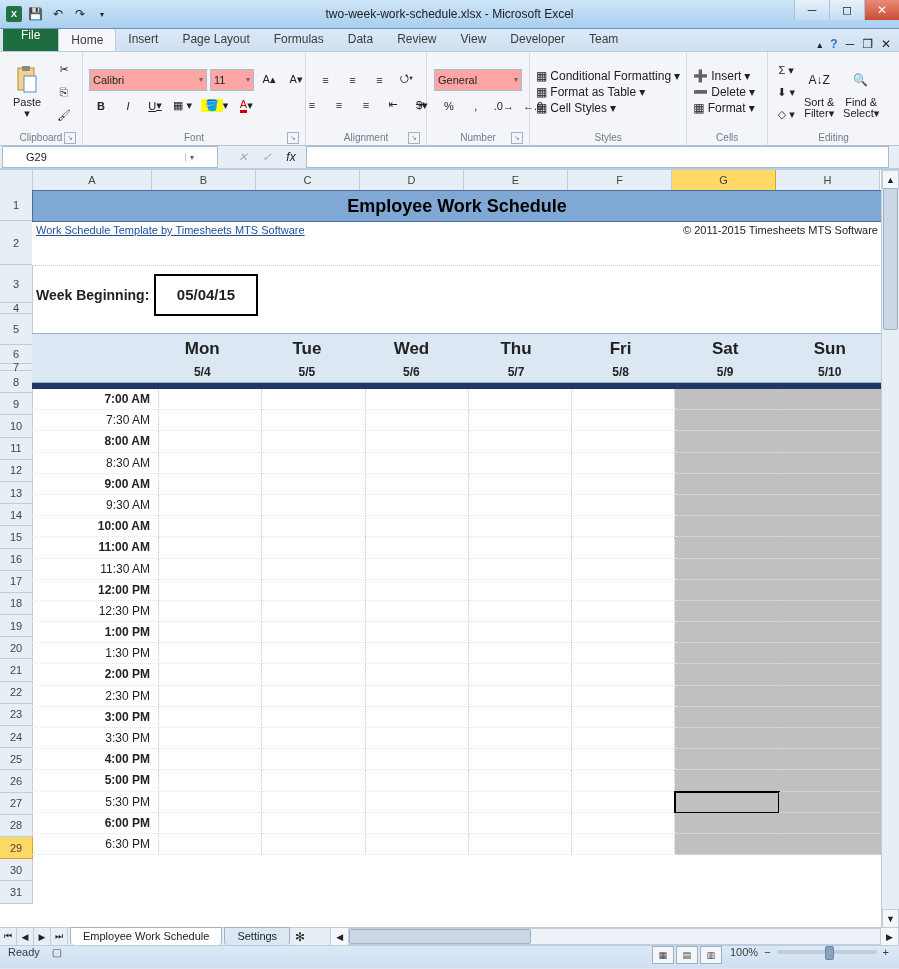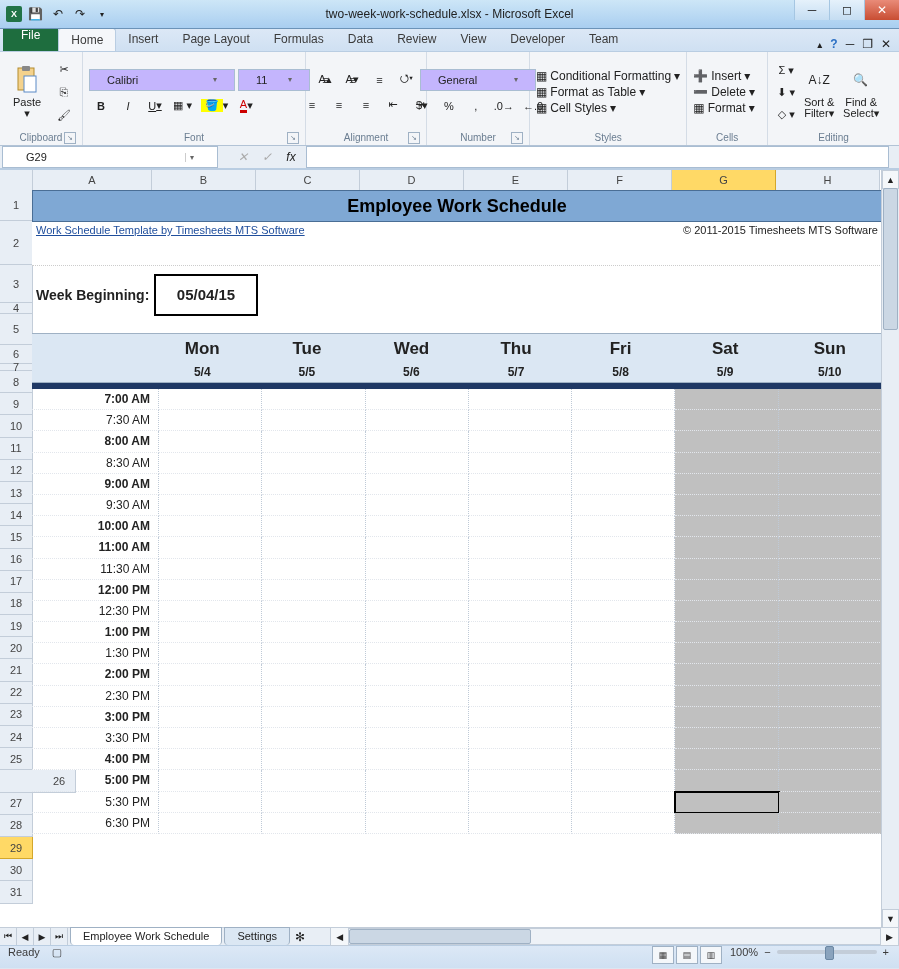--- a/index.html
+++ b/index.html
@@ -21,21 +21,21 @@
 .group{border-right:1px solid #d4dce6;display:flex;flex-direction:column;padding:2px 6px 0 6px}
 .group .group-body{flex:1;display:flex;align-items:center}
 .group-label{text-align:center;font-size:10px;color:#6a7d91;padding:2px 0;position:relative}
 .group-label .dlg{position:absolute;right:0;bottom:1px;width:10px;height:10px;border:1px solid #9fb1c4;font-size:7px;display:flex;align-items:center;justify-content:center;color:#6a7d91}
 .big-btn{display:flex;flex-direction:column;align-items:center;justify-content:center;gap:3px;width:42px}
 .big-btn .ico{width:28px;height:28px;display:flex;align-items:center;justify-content:center}
 .big-btn .lbl{font-size:11px;line-height:11px;text-align:center}
 .col{display:flex;flex-direction:column;gap:3px;justify-content:center}
 .row{display:flex;gap:3px;align-items:center}
 .sbtn{min-width:18px;height:18px;border:1px solid transparent;display:flex;align-items:center;justify-content:center;font-size:11px;padding:0 2px}
-.combo{height:20px;border:1px solid #a9bdd2;background:#c4b5fd;display:flex;align-items:center;padding:0 17px;font-size:11px}
+.combo{height:20px;border:1px solid #a9bdd2;background:#fca5a5;display:flex;align-items:center;padding:0 3px;font-size:11px}
 .combo .dd{margin-left:auto;font-size:8px;color:#666}
 .name-box-row{height:22px;background:#e8eef5;border-bottom:1px solid #b9cde2;display:flex;align-items:center}
 .name-box{width:168px;height:20px;background:#fff;border:1px solid #a9bdd2;margin-left:2px;display:flex;align-items:center;padding:0 23px;font-size:11px}
 .name-box .dd{margin-left:auto;border-left:1px solid #ccc;padding-left:4px;font-size:8px;color:#666}
 .fx-area{display:flex;align-items:center;flex:1;gap:6px;padding-left:16px}
 .fx-btn{width:18px;height:18px;display:flex;align-items:center;justify-content:center;font-style:italic}
 .formula-bar{flex:1;height:20px;background:#fff;border:1px solid #a9bdd2;margin-right:10px}
 .sheet-area{background:#fff;position:relative;height:775px;border-top:1px solid #b9cde2}
 .colheads{display:flex;height:20px;position:absolute;top:0;left:0;right:17px}
 .corner{width:32px;height:20px;background:#e8eef5;border-right:1px solid #c3cdd9;border-bottom:1px solid #c3cdd9}
@@ -298,21 +298,21 @@
       <div class="rh" style="height: 21.2px;">16</div>
       <div class="rh" style="height: 21.2px;">17</div>
       <div class="rh" style="height: 21.2px;">18</div>
       <div class="rh" style="height: 21.2px;">19</div>
       <div class="rh" style="height: 21.2px;">20</div>
       <div class="rh" style="height: 21.2px;">21</div>
       <div class="rh" style="height: 21.2px;">22</div>
       <div class="rh" style="height: 21.2px;">23</div>
       <div class="rh" style="height: 21.2px;">24</div>
       <div class="rh" style="height: 21.2px;">25</div>
-      <div class="rh" style="height: 21.2px; padding-left: 43px;">26</div>
+      <div class="rh" style="height: 21.2px;">26</div>
       <div class="rh" style="height: 21.2px;">27</div>
       <div class="rh" style="height: 21.2px;">28</div>
       <div class="rh sel" style="height: 21.2px;">29</div>
       <div class="rh" style="height: 21.2px;">30</div>
       <div class="rh" style="height: 21.2px;">31</div>
     </div>
   <div class="cells">
     <div class="title-row">Employee Work Schedule</div>
     <div class="link-row">
       <span class="lnk">Work Schedule Template by Timesheets MTS Software</span>
@@ -539,20 +539,30 @@
           <div class="tm">5:30 PM</div>
           <div class="c"></div>
           <div class="c"></div>
           <div class="c"></div>
           <div class="c"></div>
           <div class="c"></div>
           <div class="c we selcell"></div>
           <div class="c we"></div>
         </div>
         <div class="gr">
+          <div class="tm b">6:00 PM</div>
+          <div class="c"></div>
+          <div class="c"></div>
+          <div class="c"></div>
+          <div class="c"></div>
+          <div class="c"></div>
+          <div class="c we"></div>
+          <div class="c we"></div>
+        </div>
+        <div class="gr">
           <div class="tm">6:30 PM</div>
           <div class="c"></div>
           <div class="c"></div>
           <div class="c"></div>
           <div class="c"></div>
           <div class="c"></div>
           <div class="c we"></div>
           <div class="c we"></div>
         </div>
       </div>

